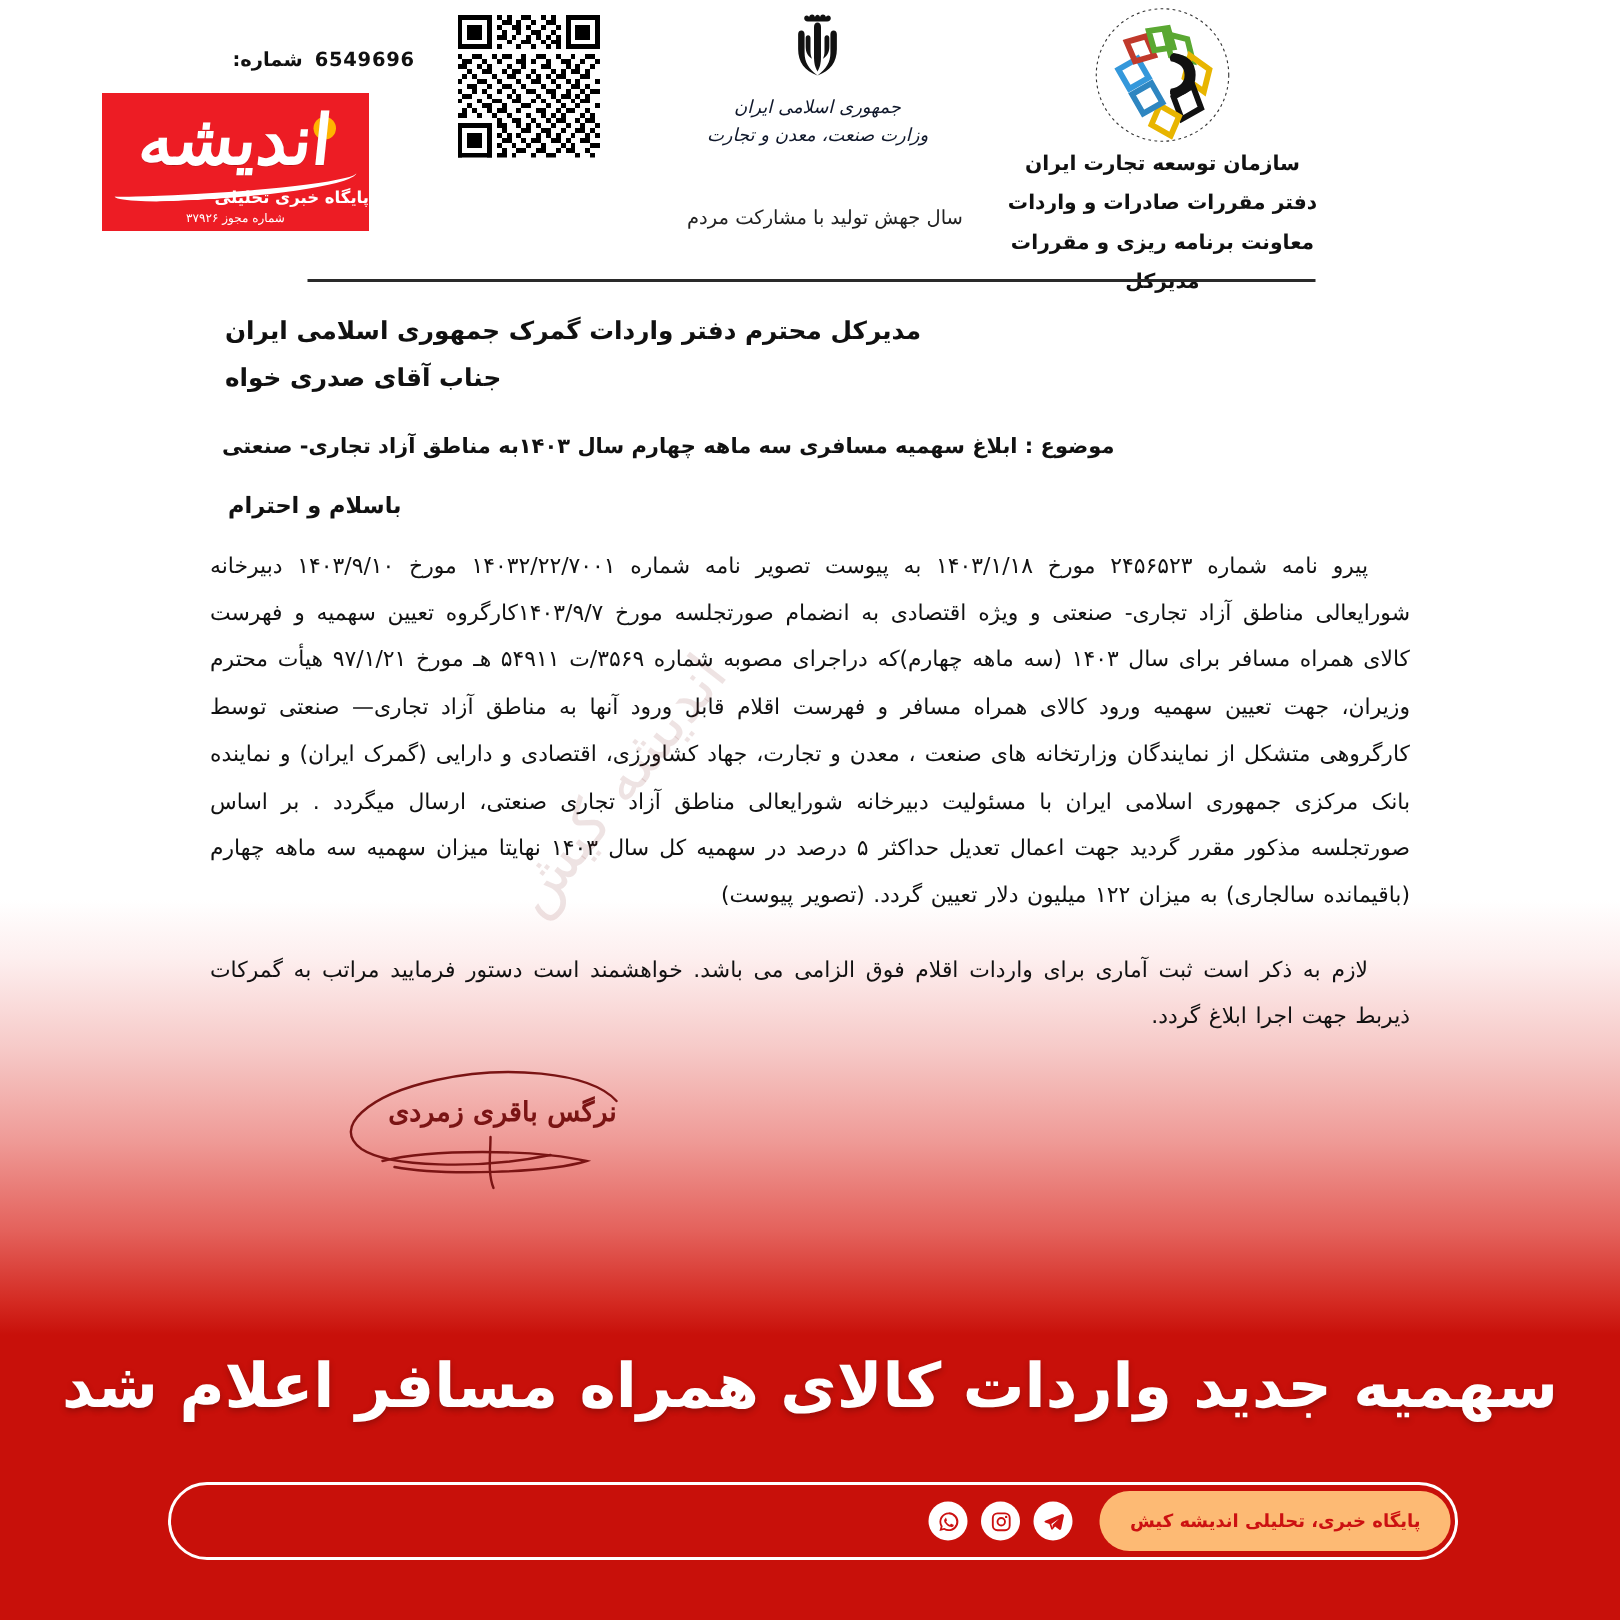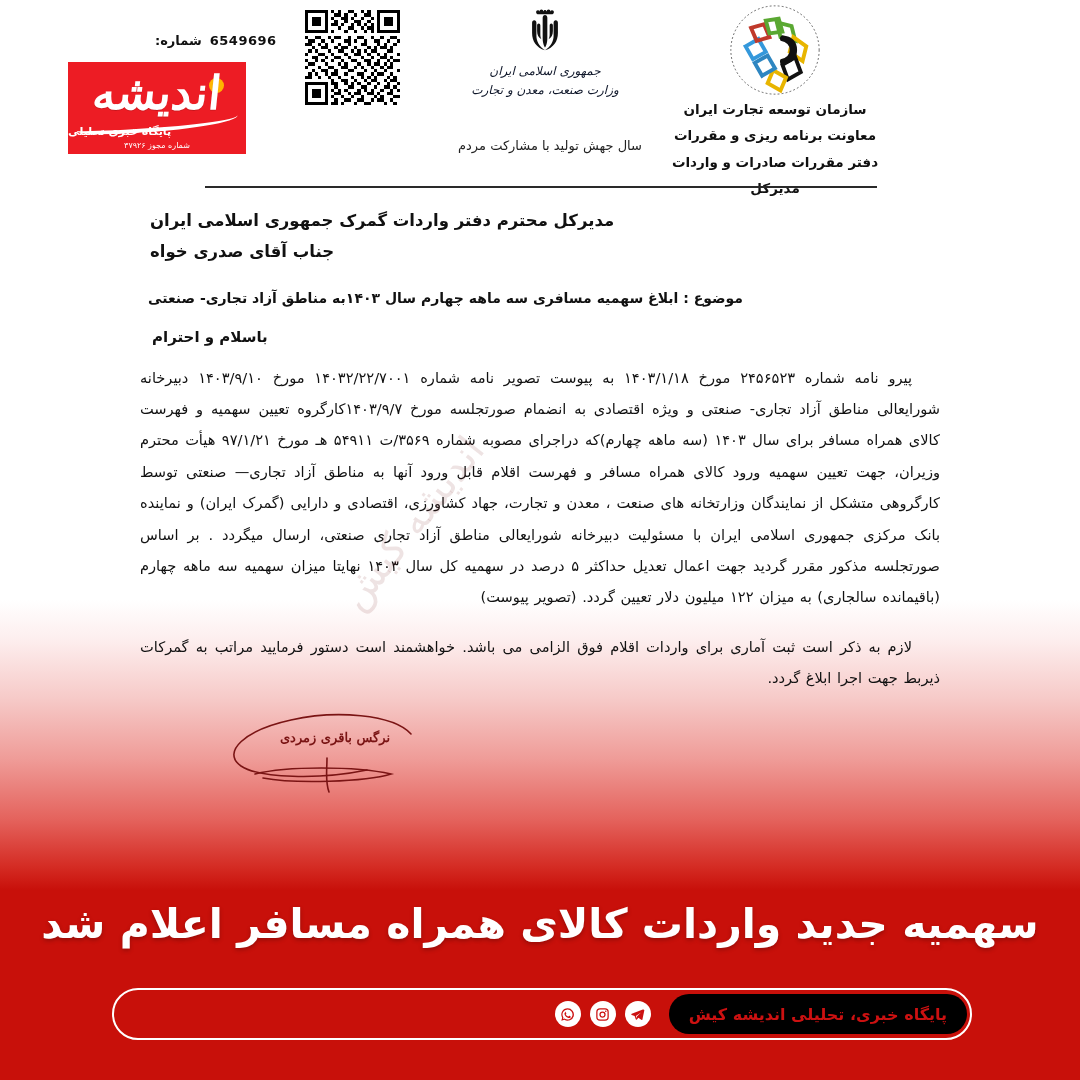--- a/index.html
+++ b/index.html
@@ -78,21 +78,21 @@
     background:#ffb400;
   }
   .logo-swoosh{
     position:absolute;left:8px;right:8px;top:52px;height:14px;
     border-bottom:4px solid #fff;
     border-radius:0 0 70% 30%;
     transform:rotate(-3deg);
   }
   .logo-sub{
     position:absolute;left:0;right:0;bottom:16px;
-    text-align:left;color:#fff;font-size:11px;font-weight:bold;
+    text-align:right;color:#fff;font-size:11px;font-weight:bold;
     letter-spacing:.4px;
   }
   .logo-sub2{
     position:absolute;left:0;right:0;bottom:4px;
     text-align:center;color:#fff;font-size:8px;
     letter-spacing:.2px;
   }
 
   
   .qr{
@@ -168,21 +168,21 @@
   .para.indent{text-indent:28px;}
   .para2{margin-top:18px;}
 
   
   .signature{
     position:absolute;left:215px;top:730px;width:240px;
     text-align:center;z-index:3;
   }
   .sig-name{
     position:relative;z-index:2;
-    font-size:13px;color:#7a1414;font-weight:bold;
+    font-size:18px;color:#7a1414;font-weight:bold;
     font-family:"DejaVu Serif","Liberation Serif",serif;
     letter-spacing:-.5px;
   }
   .sig-swirl{
     position:absolute;left:0;top:-22px;width:240px;height:90px;z-index:1;
     pointer-events:none;
   }
 
   
   .watermark{
@@ -210,26 +210,26 @@
   .footer{
     position:absolute;left:112px;top:988px;
     width:856px;height:48px;
     border:2px solid #ffffff;
     border-radius:26px;
     z-index:6;
     display:flex;align-items:center;
     direction:rtl;
   }
   .footer-pill{
-    background:#000000;color:#cc1111;
+    background:#fdba74;color:#cc1111;
     height:40px;margin-right:3px;
     border-radius:24px;
     display:flex;align-items:center;
     padding:0 20px;
-    font-size:16px;font-weight:bold;
+    font-size:12px;font-weight:bold;
     white-space:nowrap;
     letter-spacing:-.3px;
   }
   .socials{
     display:flex;align-items:center;gap:9px;margin-right:18px;
   }
   .soc{
     width:26px;height:26px;border-radius:50%;
     background:#fff;display:flex;align-items:center;justify-content:center;
     color:#cc1111;
@@ -545,22 +545,22 @@
             </g>
           <g stroke="#c0392b">
               <path d="M-10 -32 L4 -34 L8 -20 L-6 -18 Z" stroke="#5aa832"></path>
             </g>
         </g>
         <g fill="#111" transform="translate(50,50)">
           <path d="M8 -16 q16 2 16 16 q0 14 -16 16 q-4 -2 -2 -6 q10 -2 10 -10 q0 -8 -10 -10 q-2 -4 2 -6z"></path>
         </g>
       </svg>
       <div class="tpo-line">سازمان توسعه تجارت ایران</div>
+      <div class="tpo-line">دفتر مقررات صادرات و واردات</div>
       <div class="tpo-line">معاونت برنامه ریزی و مقررات</div>
-      <div class="tpo-line">دفتر مقررات صادرات و واردات</div>
       <div class="tpo-line">مدیرکل</div>
     </div>
 
     <div class="rule"></div>
 
     <div class="letter">
       <div class="addr">
         <div>مدیرکل محترم دفتر واردات گمرک جمهوری اسلامی ایران</div>
         <div>جناب آقای صدری خواه</div>
       </div>

